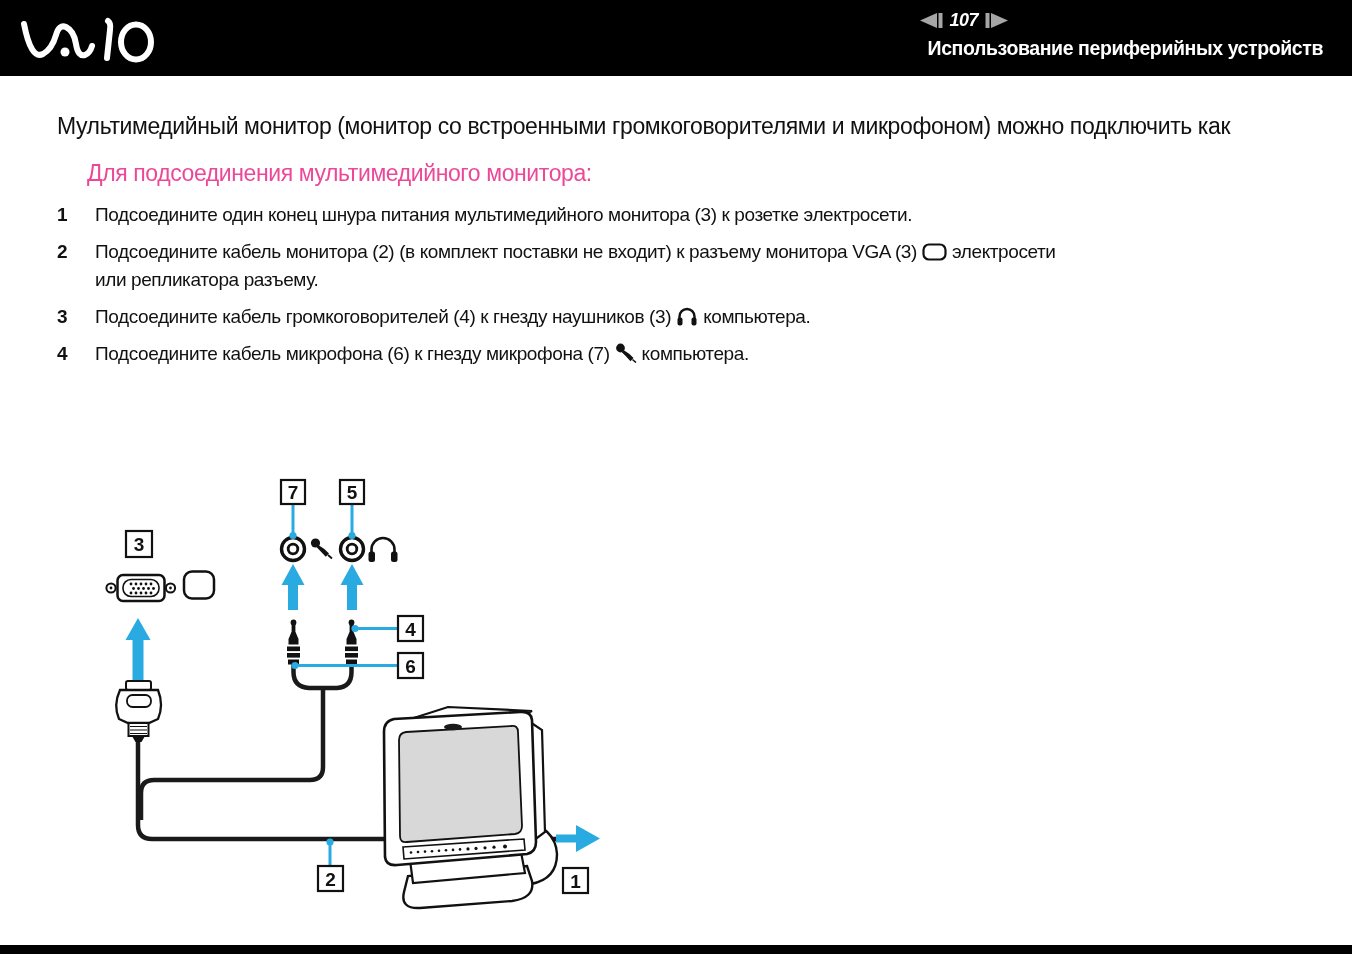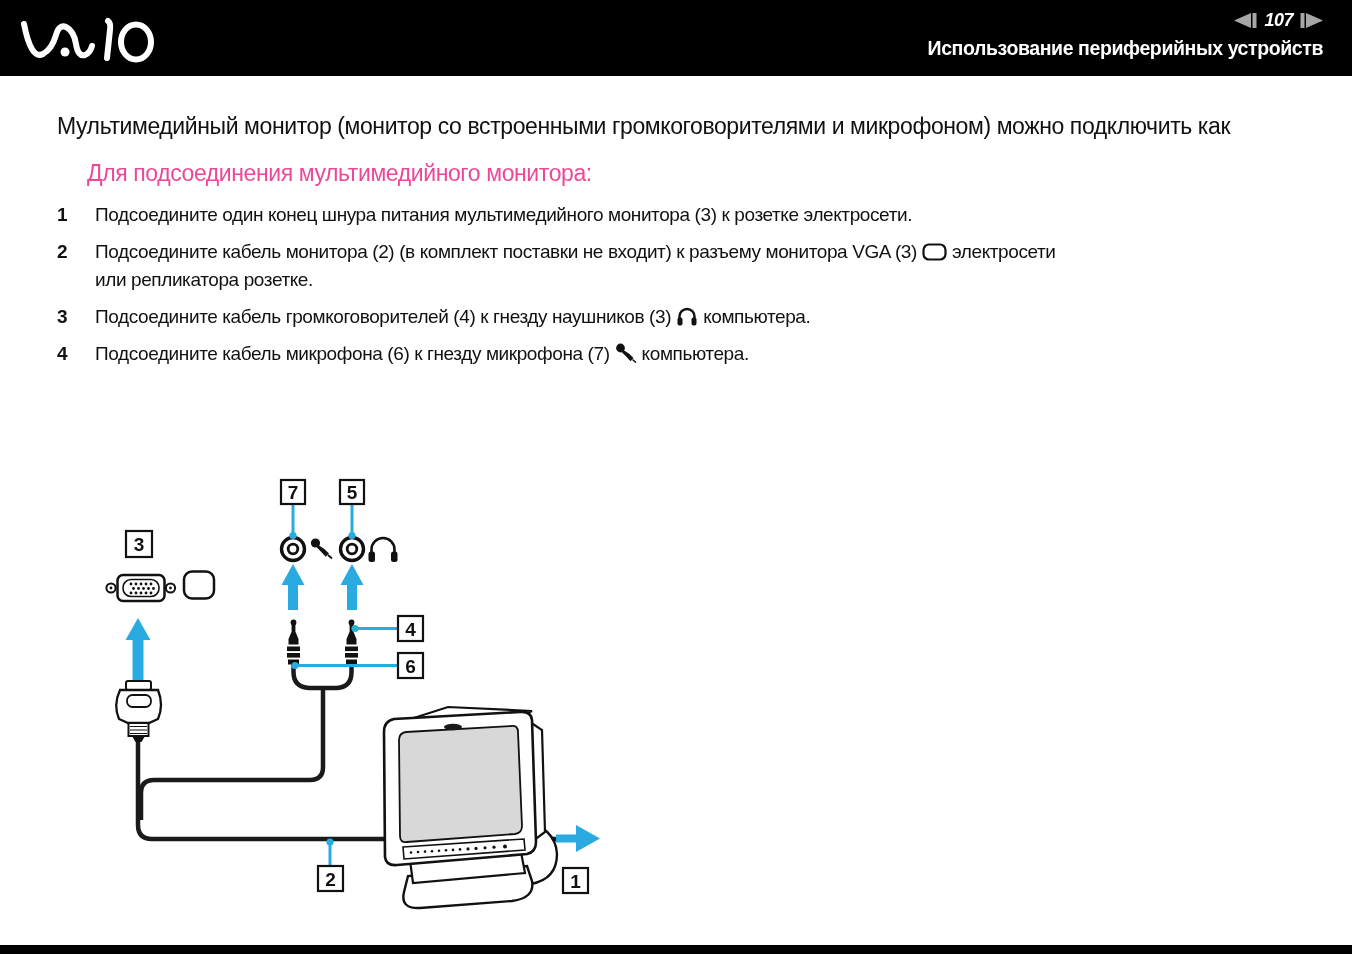--- a/index.html
+++ b/index.html
@@ -5,23 +5,23 @@
   * { margin:0; padding:0; box-sizing:border-box; }
   html,body { width:1352px; height:954px; background:#fff; overflow:hidden;
               font-family:"Liberation Sans", sans-serif; color:#111; }
   body { position:relative; }
 
   
   .header { height:76px; background:#000; display:flex; align-items:flex-start;
             padding:0 29px 0 18px; }
   .logo { margin-top:14px; }
   .header-right { margin-left:auto; text-align:right; }
-  .pagenav { margin-top:10px; display:flex; align-items:center; justify-content:flex-end; gap:7px; }
+  .pagenav { margin-top:10px; display:flex; align-items:center; justify-content:flex-start; gap:7px; }
   .pagenum { color:#fff; font-size:18px; font-weight:bold; font-style:italic; letter-spacing:-0.5px; }
-  .section-title { color:#fff; font-size:19.5px; font-weight:bold; margin-top:6px; letter-spacing:-0.4px; }
+  .section-title { color:#fff; font-size:19.5px; font-weight:bold; margin-top:6px; letter-spacing:-0.4px;margin-left:8px; }
 
   
   .main { padding:0 30px 0 57px; }
   .doc-title { margin-top:50px; font-size:27.5px; font-weight:normal; color:#3743c6; letter-spacing:-0.6px; }
   .intro { margin-top:36px; font-size:23px; line-height:28px; letter-spacing:-0.4px; }
   .intro span { display:block; }
   .procedure-heading { margin-top:20px; font-size:23px; color:#ec4899; letter-spacing:-0.4px;margin-left:30px; }
   .steps { margin-top:14px; }
   .step { display:flex; margin-bottom:9px; font-size:19px; line-height:28px; letter-spacing:-0.4px; }
   .step-num { width:38px; font-weight:bold; flex:0 0 38px; }
@@ -82,21 +82,21 @@
       <span class="step-num">1</span>
       <span class="step-text">Подсоедините один конец шнура питания мультимедийного монитора (3) к розетке электросети.</span>
     </div>
 
     <div class="step">
       <span class="step-num">2</span>
       <span class="step-text">
         <span>Подсоедините кабель монитора (2) (в комплект поставки не входит) к разъему монитора VGA (3)</span><svg class="inline-icon" width="25" height="18" viewBox="0 0 25 18">
             <rect x="1.5" y="1.5" width="22" height="15" rx="5.5" stroke="#111" stroke-width="2.2" fill="none"></rect>
           </svg><span>электросети</span>
-        <span class="block">или репликатора розетке.</span>
+        <span class="block">или репликатора разъему.</span>
       </span>
     </div>
 
     <div class="step">
       <span class="step-num">3</span>
       <span class="step-text">
         <span>Подсоедините кабель громкоговорителей (4) к гнезду наушников (3)</span><svg class="inline-icon" width="22" height="21" viewBox="0 0 22 21">
             <path d="M3.5,15 V11.5 a7.5,7.5 0 0 1 15,0 V15" stroke="#111" stroke-width="2.4" fill="none"></path>
             <rect x="1.5" y="12.5" width="5" height="8" rx="2" fill="#111"></rect>
             <rect x="15.5" y="12.5" width="5" height="8" rx="2" fill="#111"></rect>

